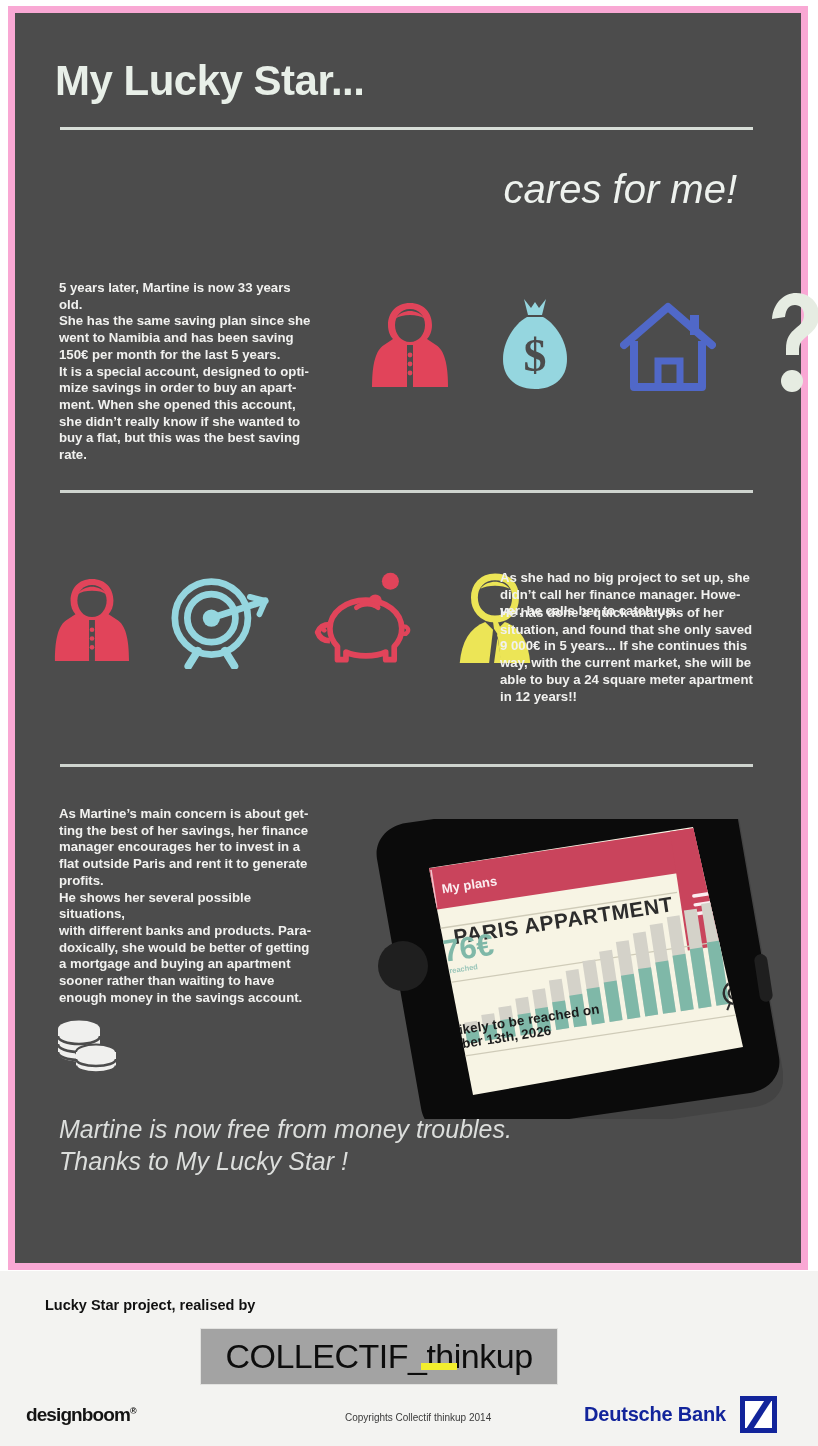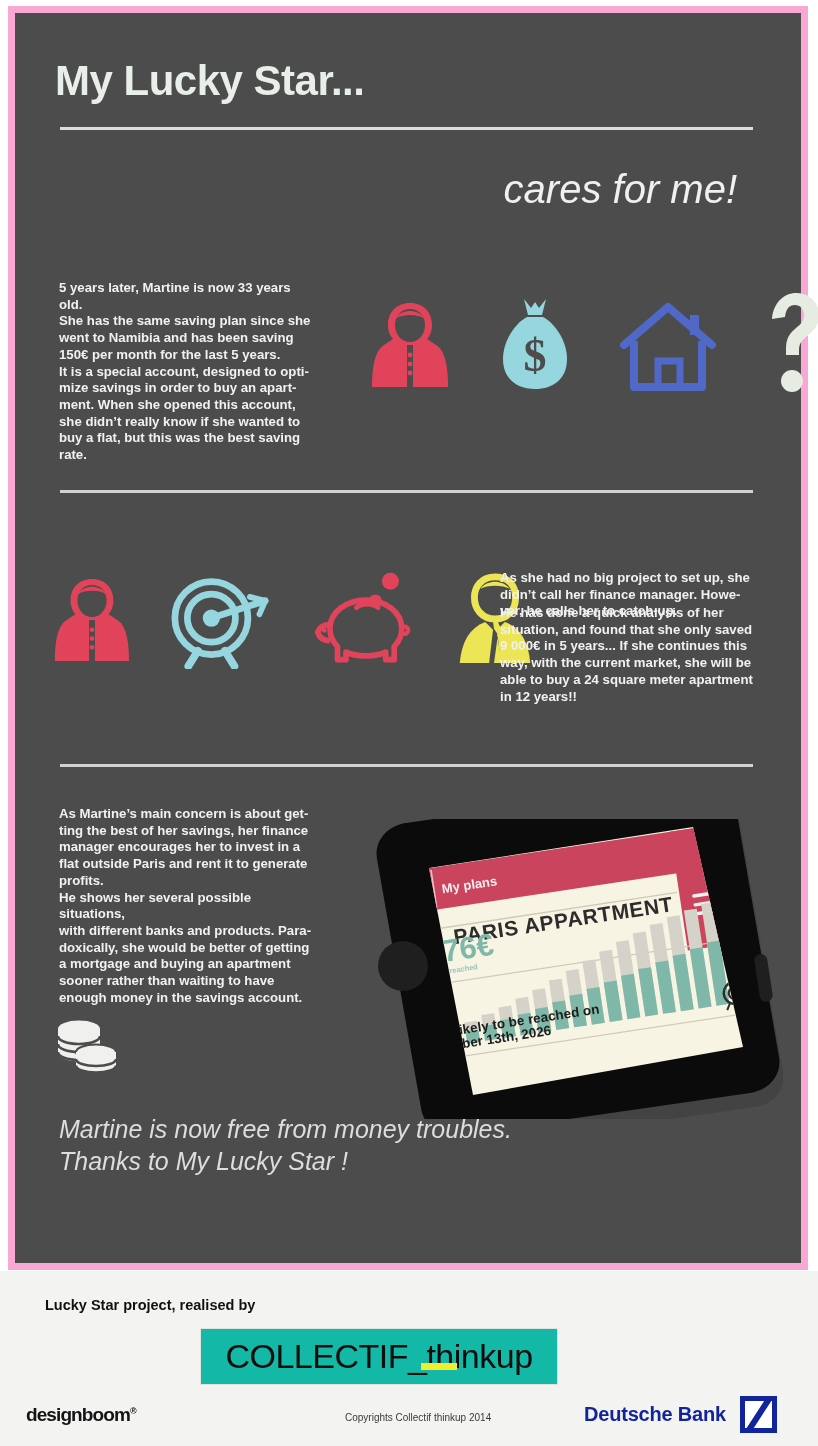--- a/index.html
+++ b/index.html
@@ -73,21 +73,21 @@
   #footer {
     position:absolute; left:0; top:1271px; width:818px; height:175px;
     background:#f3f3f1;
   }
   #footer-heading {
     position:absolute; left:45px; top:26px;
     font-size:14.5px; font-weight:700; color:#111111;
   }
   #collectif-box {
     position:absolute; left:200px; top:57px; width:358px; height:57px;
-    background:#14b8a6; border:1px solid #e2e2e0;
+    background:#a3a3a3; border:1px solid #e2e2e0;
     display:flex; align-items:center; justify-content:center;
   }
   #collectif-logo {
     font-size:34px; letter-spacing:-0.5px; color:#0d0d0d; font-weight:400;
     white-space:pre; position:relative; display:inline-block;
   }
   #collectif-logo .thin { font-weight:300; }
   #collectif-underscore {
     position:absolute; left:196px; bottom:6px; width:36px; height:7px;
     background:#f2ee2e;

